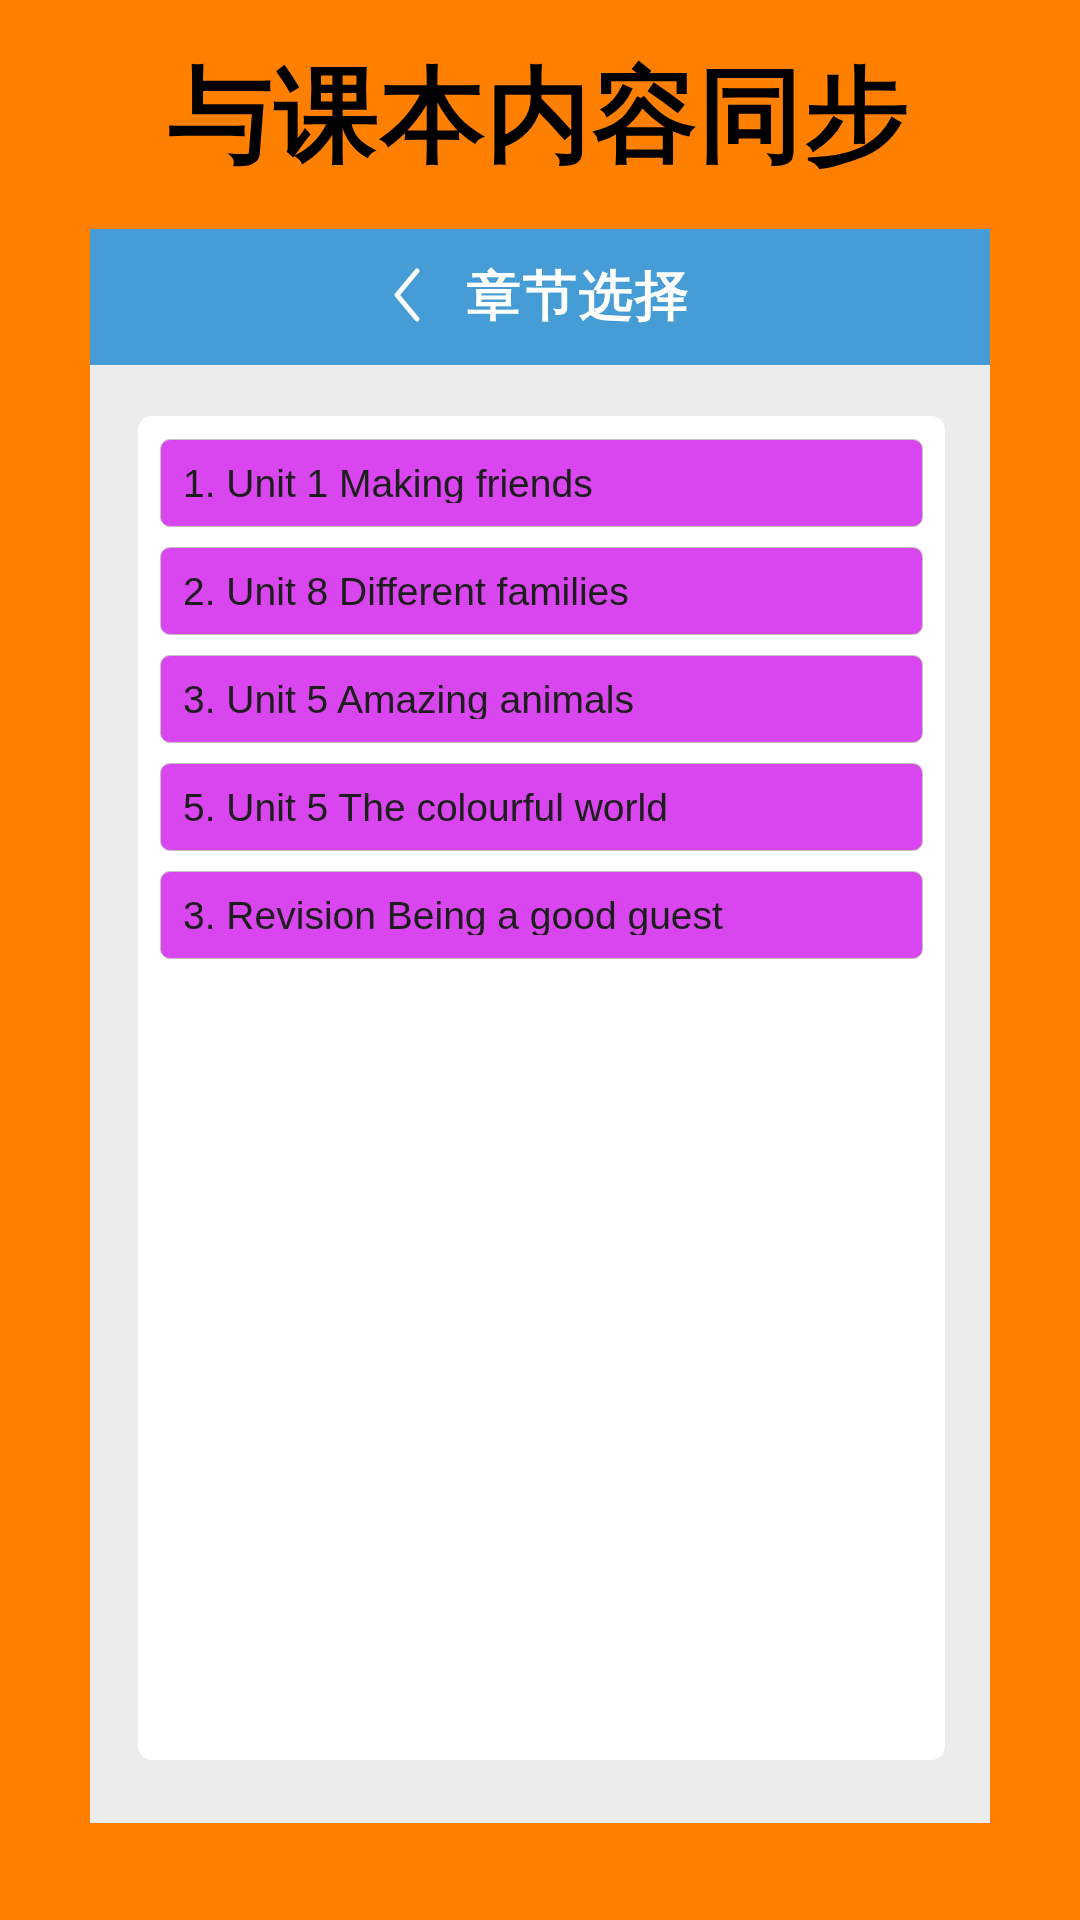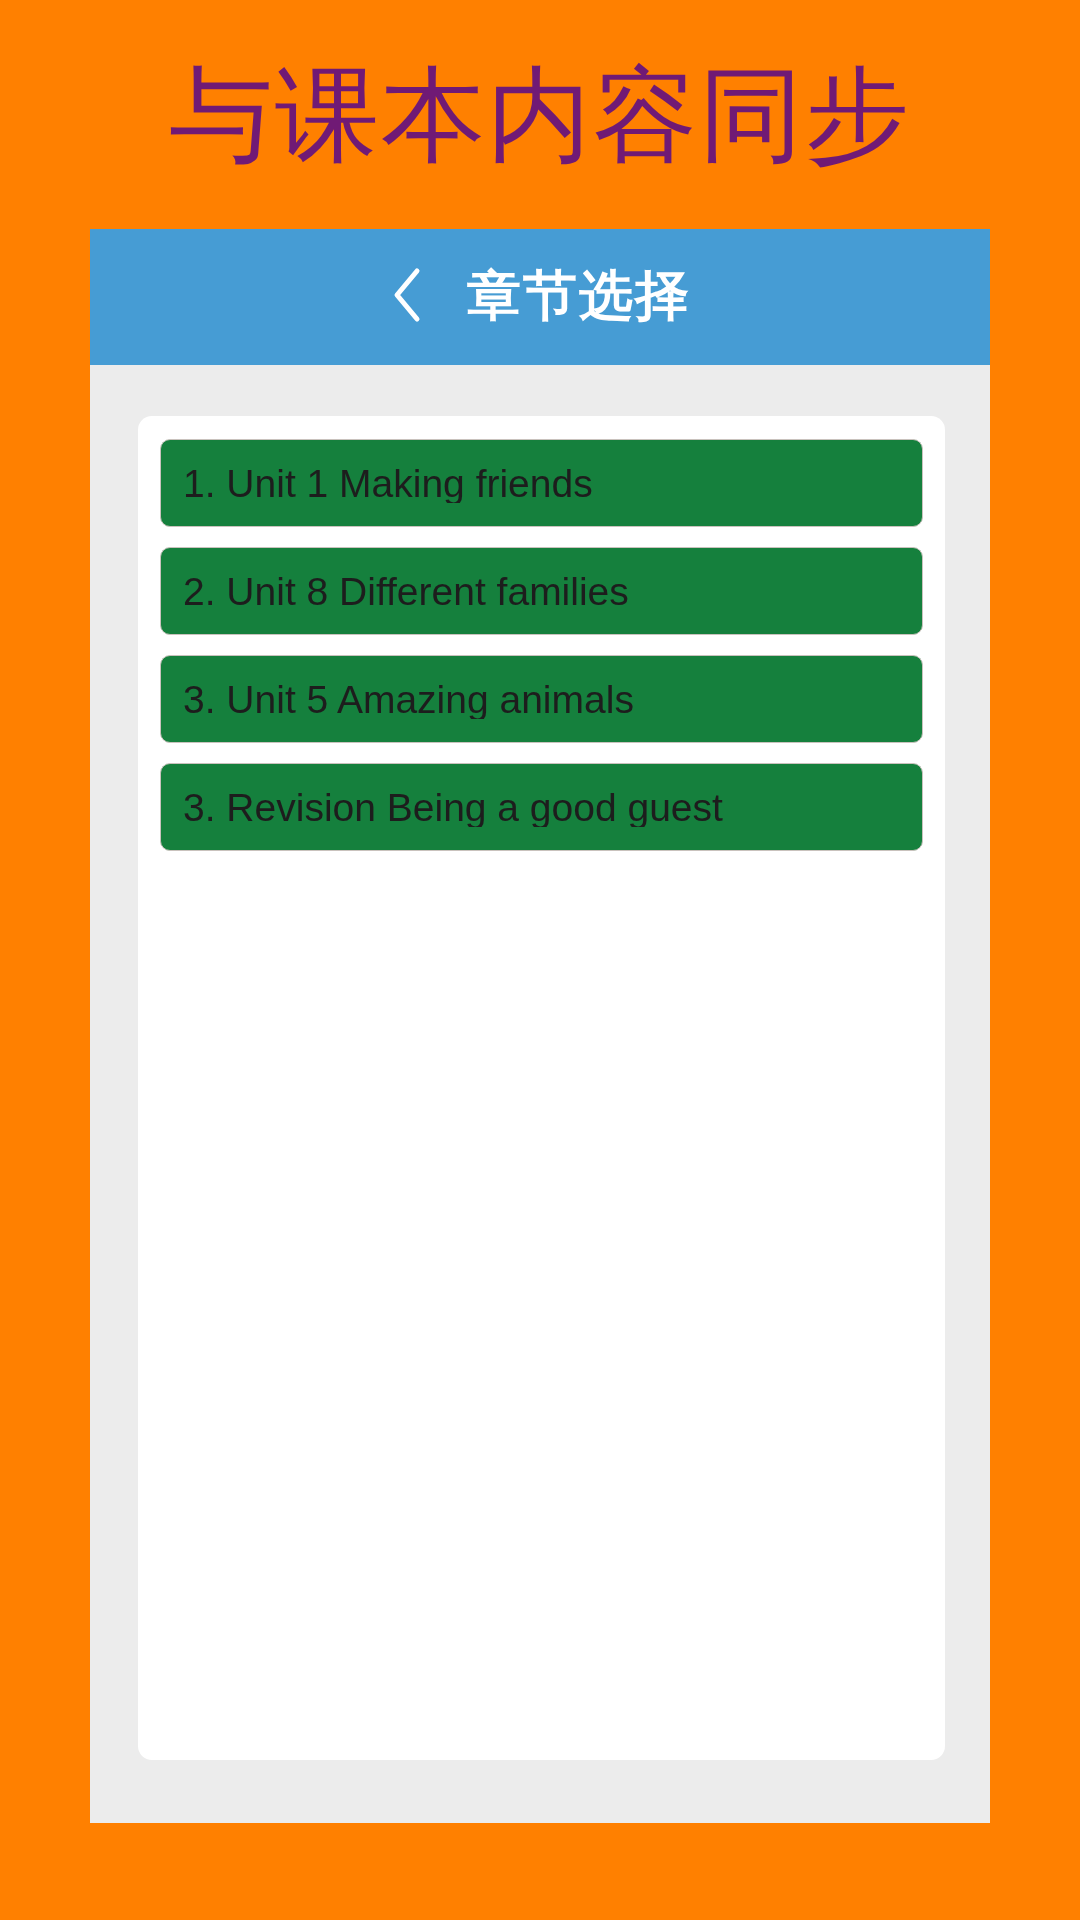--- a/index.html
+++ b/index.html
@@ -18,23 +18,23 @@
   
   .promo-title {
     position: absolute;
     top: 0;
     left: 0;
     width: 1080px;
     height: 229px;
     display: flex;
     align-items: center;
     justify-content: center;
-    color: #701a75;
+    color: #000000;
     font-size: 104px;
-    font-weight: 400;
+    font-weight: 700;
     letter-spacing: 2px;
     line-height: 1;
     white-space: nowrap;
     user-select: none;
   }
 
   
   .app-frame {
     position: absolute;
     left: 90px;
@@ -107,21 +107,21 @@
     margin: 0;
     padding: 0;
     display: flex;
     flex-direction: column;
     gap: 20px;
   }
 
   .chapter-item {
     height: 88px;
     box-sizing: border-box;
-    background: #15803d;
+    background: #d946ef;
     border: 1px solid #c9c2bd;
     border-radius: 10px;
     display: flex;
     align-items: center;
     padding: 0 22px;
     cursor: pointer;
   }
   .chapter-item-label {
     color: #1d1d1d;
     font-size: 39px;
@@ -155,19 +155,22 @@
         <li class="chapter-item">
           <span class="chapter-item-label">1. Unit 1 Making friends</span>
         </li>
         <li class="chapter-item">
           <span class="chapter-item-label">2. Unit 8 Different families</span>
         </li>
         <li class="chapter-item">
           <span class="chapter-item-label">3. Unit 5 Amazing animals</span>
         </li>
         <li class="chapter-item">
+          <span class="chapter-item-label">5. Unit 5 The colourful world</span>
+        </li>
+        <li class="chapter-item">
           <span class="chapter-item-label">3. Revision Being a good guest</span>
         </li>
       </ul>
     </div>
   </div>
 
 </div>
 
 </body></html>

